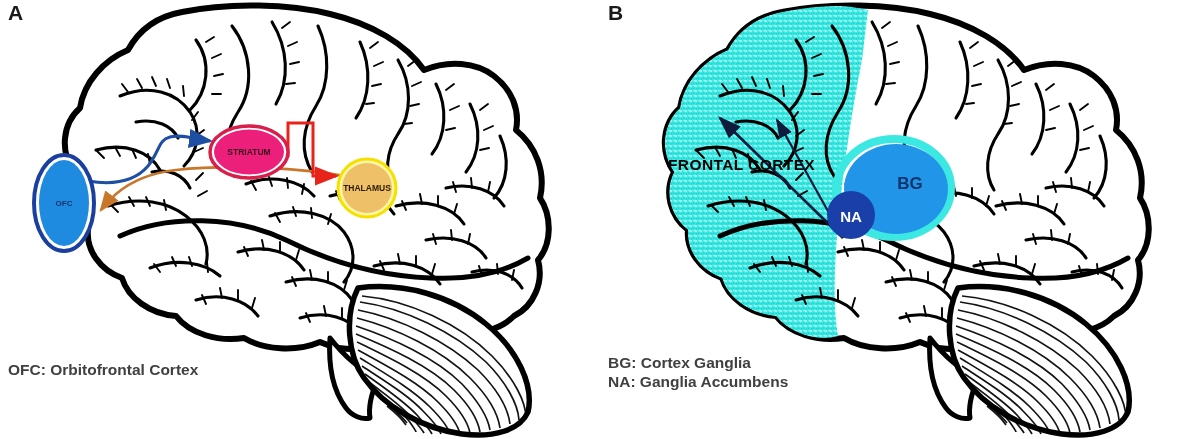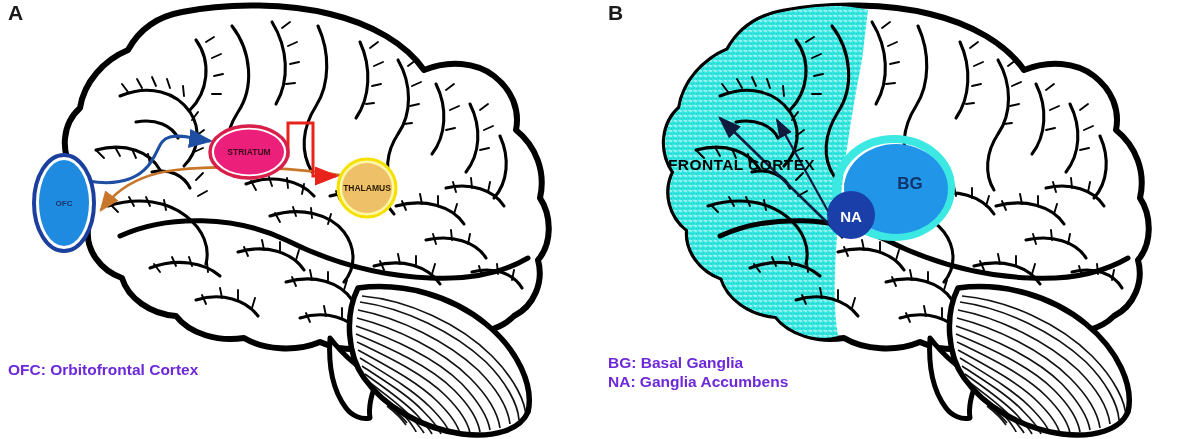--- a/index.html
+++ b/index.html
@@ -9,21 +9,21 @@
   #panel-a{left:0;}
   #panel-b{left:600px;}
   .panel-letter{
     position:absolute;font-family:"Liberation Sans",sans-serif;
     font-size:21px;font-weight:700;color:#1a1a1a;letter-spacing:0;
     top:2px;left:8px;line-height:1;
   }
   .legend{
     position:absolute;left:8px;
     font-family:"Liberation Sans",sans-serif;
-    font-size:15.5px;font-weight:700;color:#6d28d9;
+    font-size:15.5px;font-weight:700;color:#404040;
     line-height:19px;white-space:nowrap;
   }
   #legend-a{bottom:60px;}
   #legend-b{bottom:48px;}
   .legend div{margin:0;padding:0;}
   svg{display:block;position:absolute;top:0;left:0;}
   .region-label{
     font-family:"Liberation Sans",sans-serif;
     font-weight:700;text-anchor:middle;dominant-baseline:central;
   }
@@ -349,18 +349,18 @@
 
       <g>
         <circle cx="251" cy="215" r="24" fill="#1b3fa8"></circle>
         <text class="region-label" x="251" y="216" font-size="15" fill="#ffffff">NA</text>
       </g>
 
       <text x="68" y="170" font-family="Liberation Sans, sans-serif" font-size="15.5" font-weight="700" fill="#000000" letter-spacing="0.4">FRONTAL CORTEX</text>
     </svg>
 
     <div class="legend" id="legend-b">
-      <div>BG: Basal Ganglia</div>
+      <div>BG: Cortex Ganglia</div>
       <div>NA: Ganglia Accumbens</div>
     </div>
   </div>
 
 </div>
 
 </body></html>

